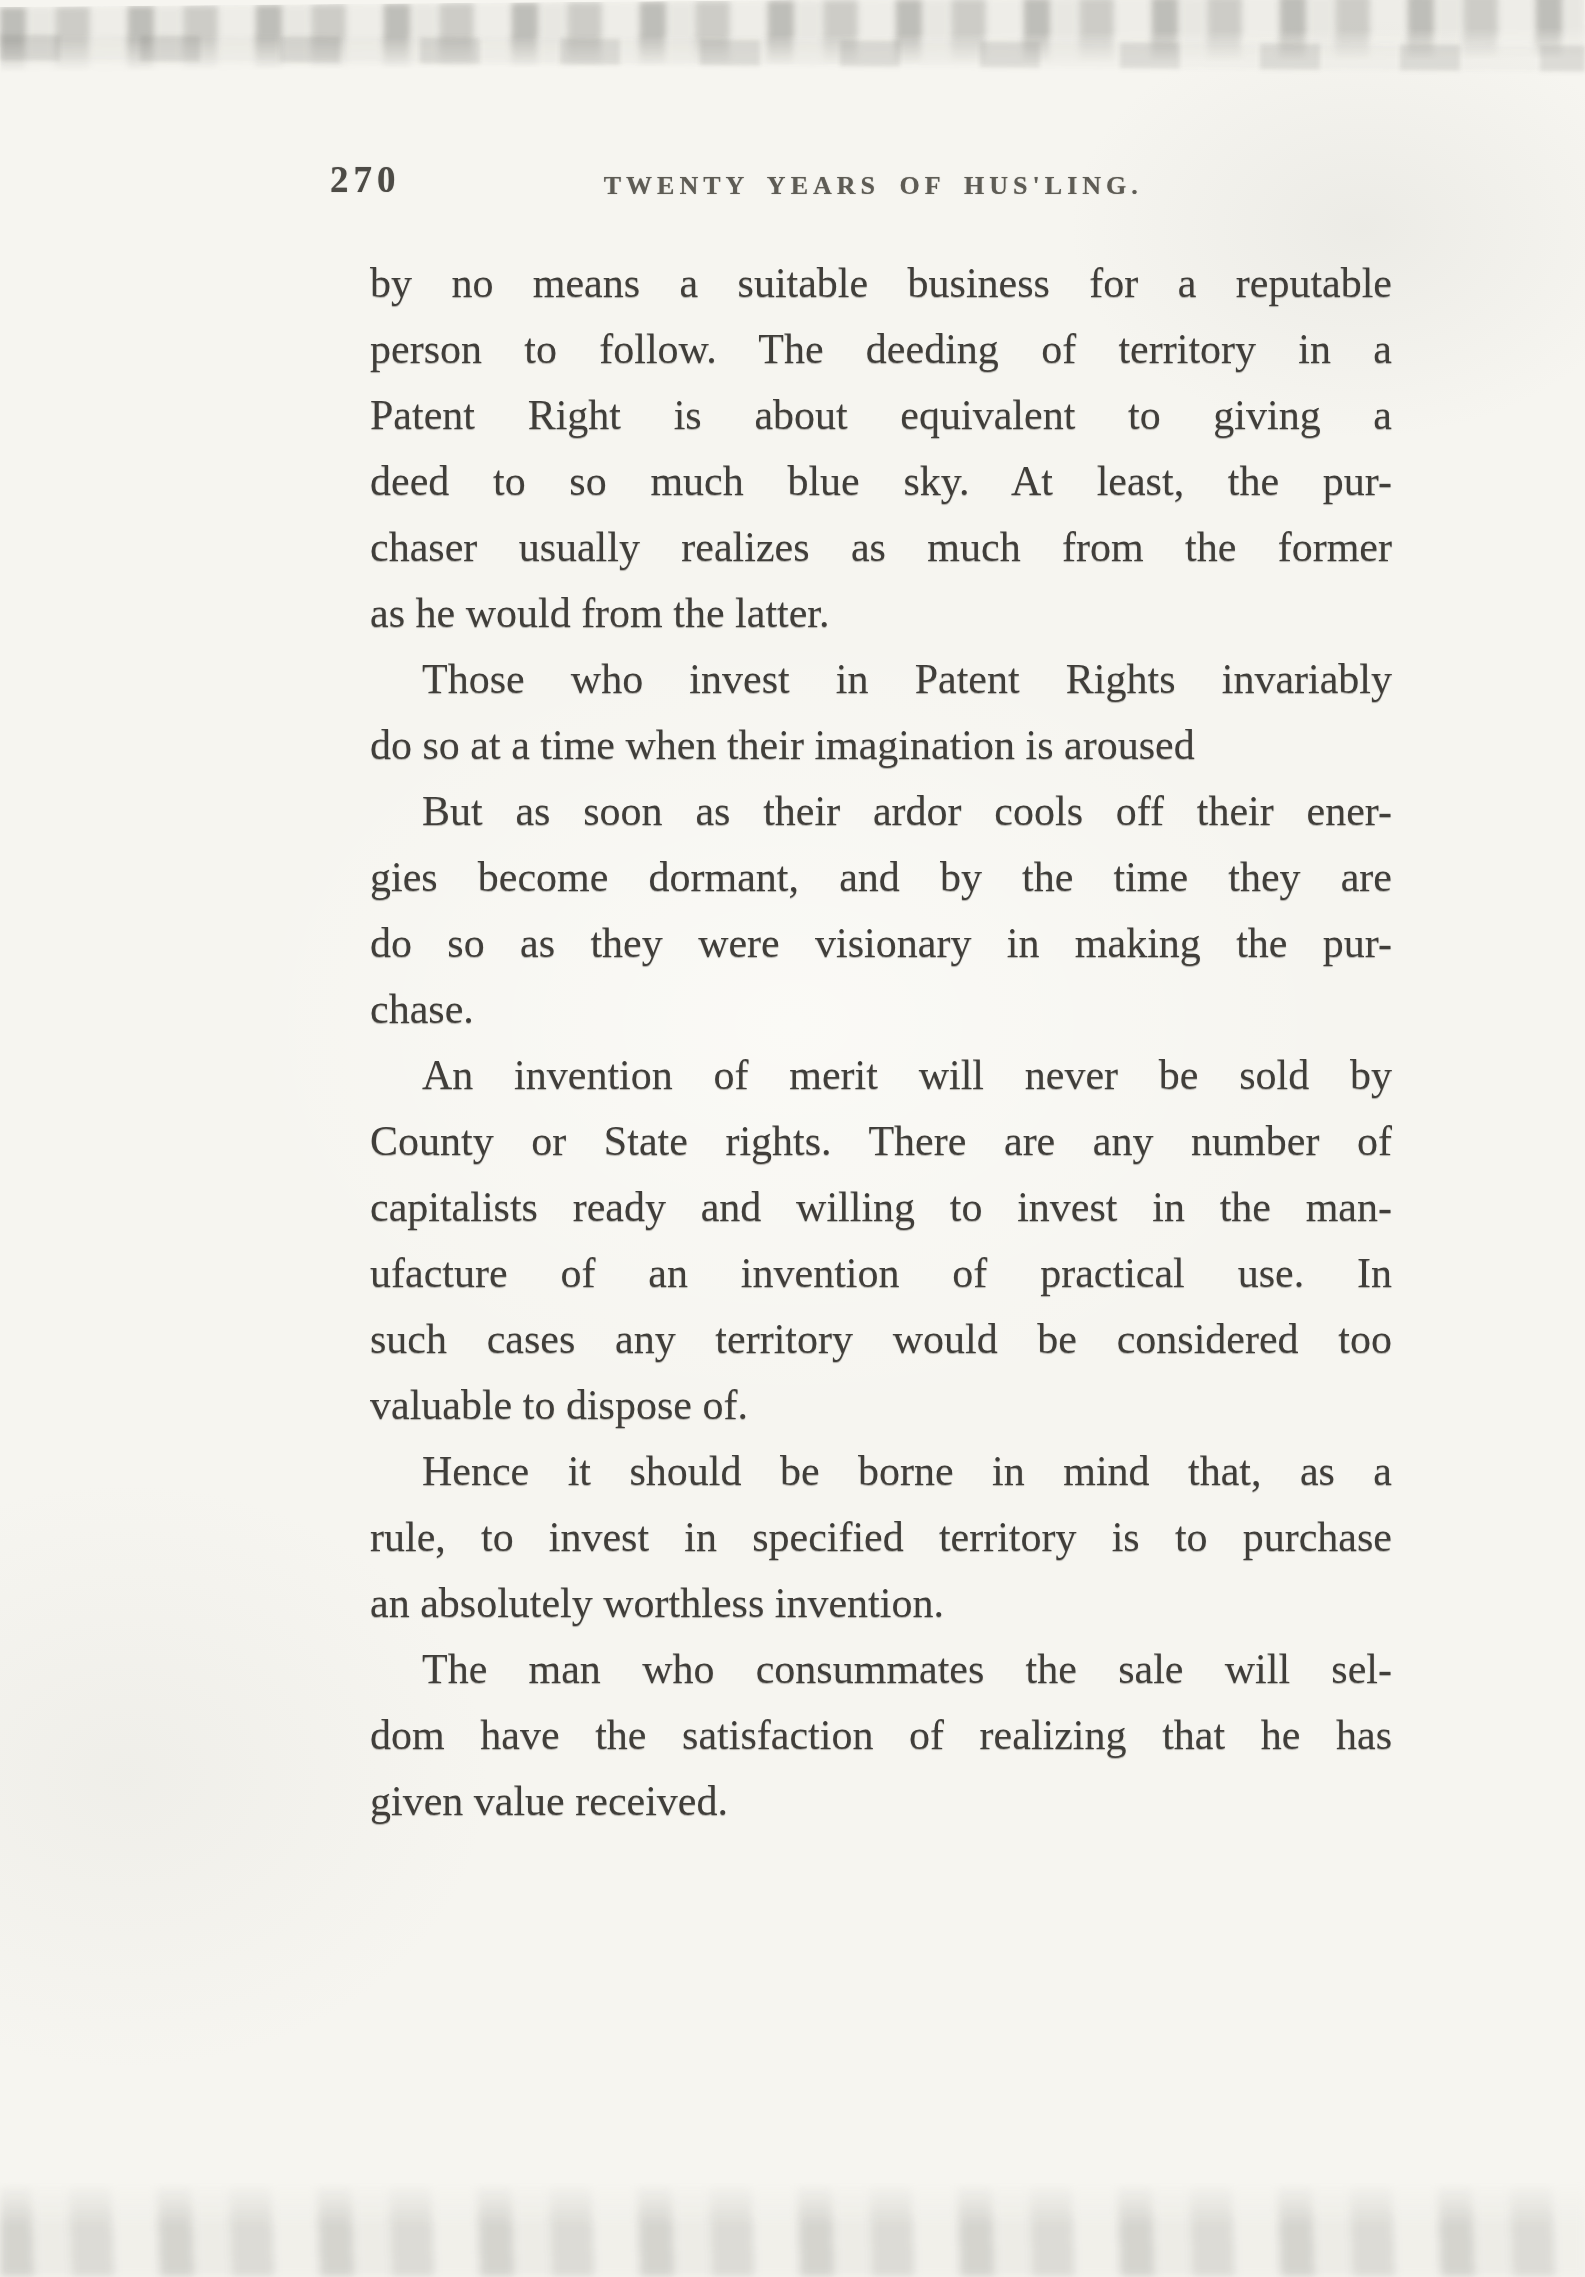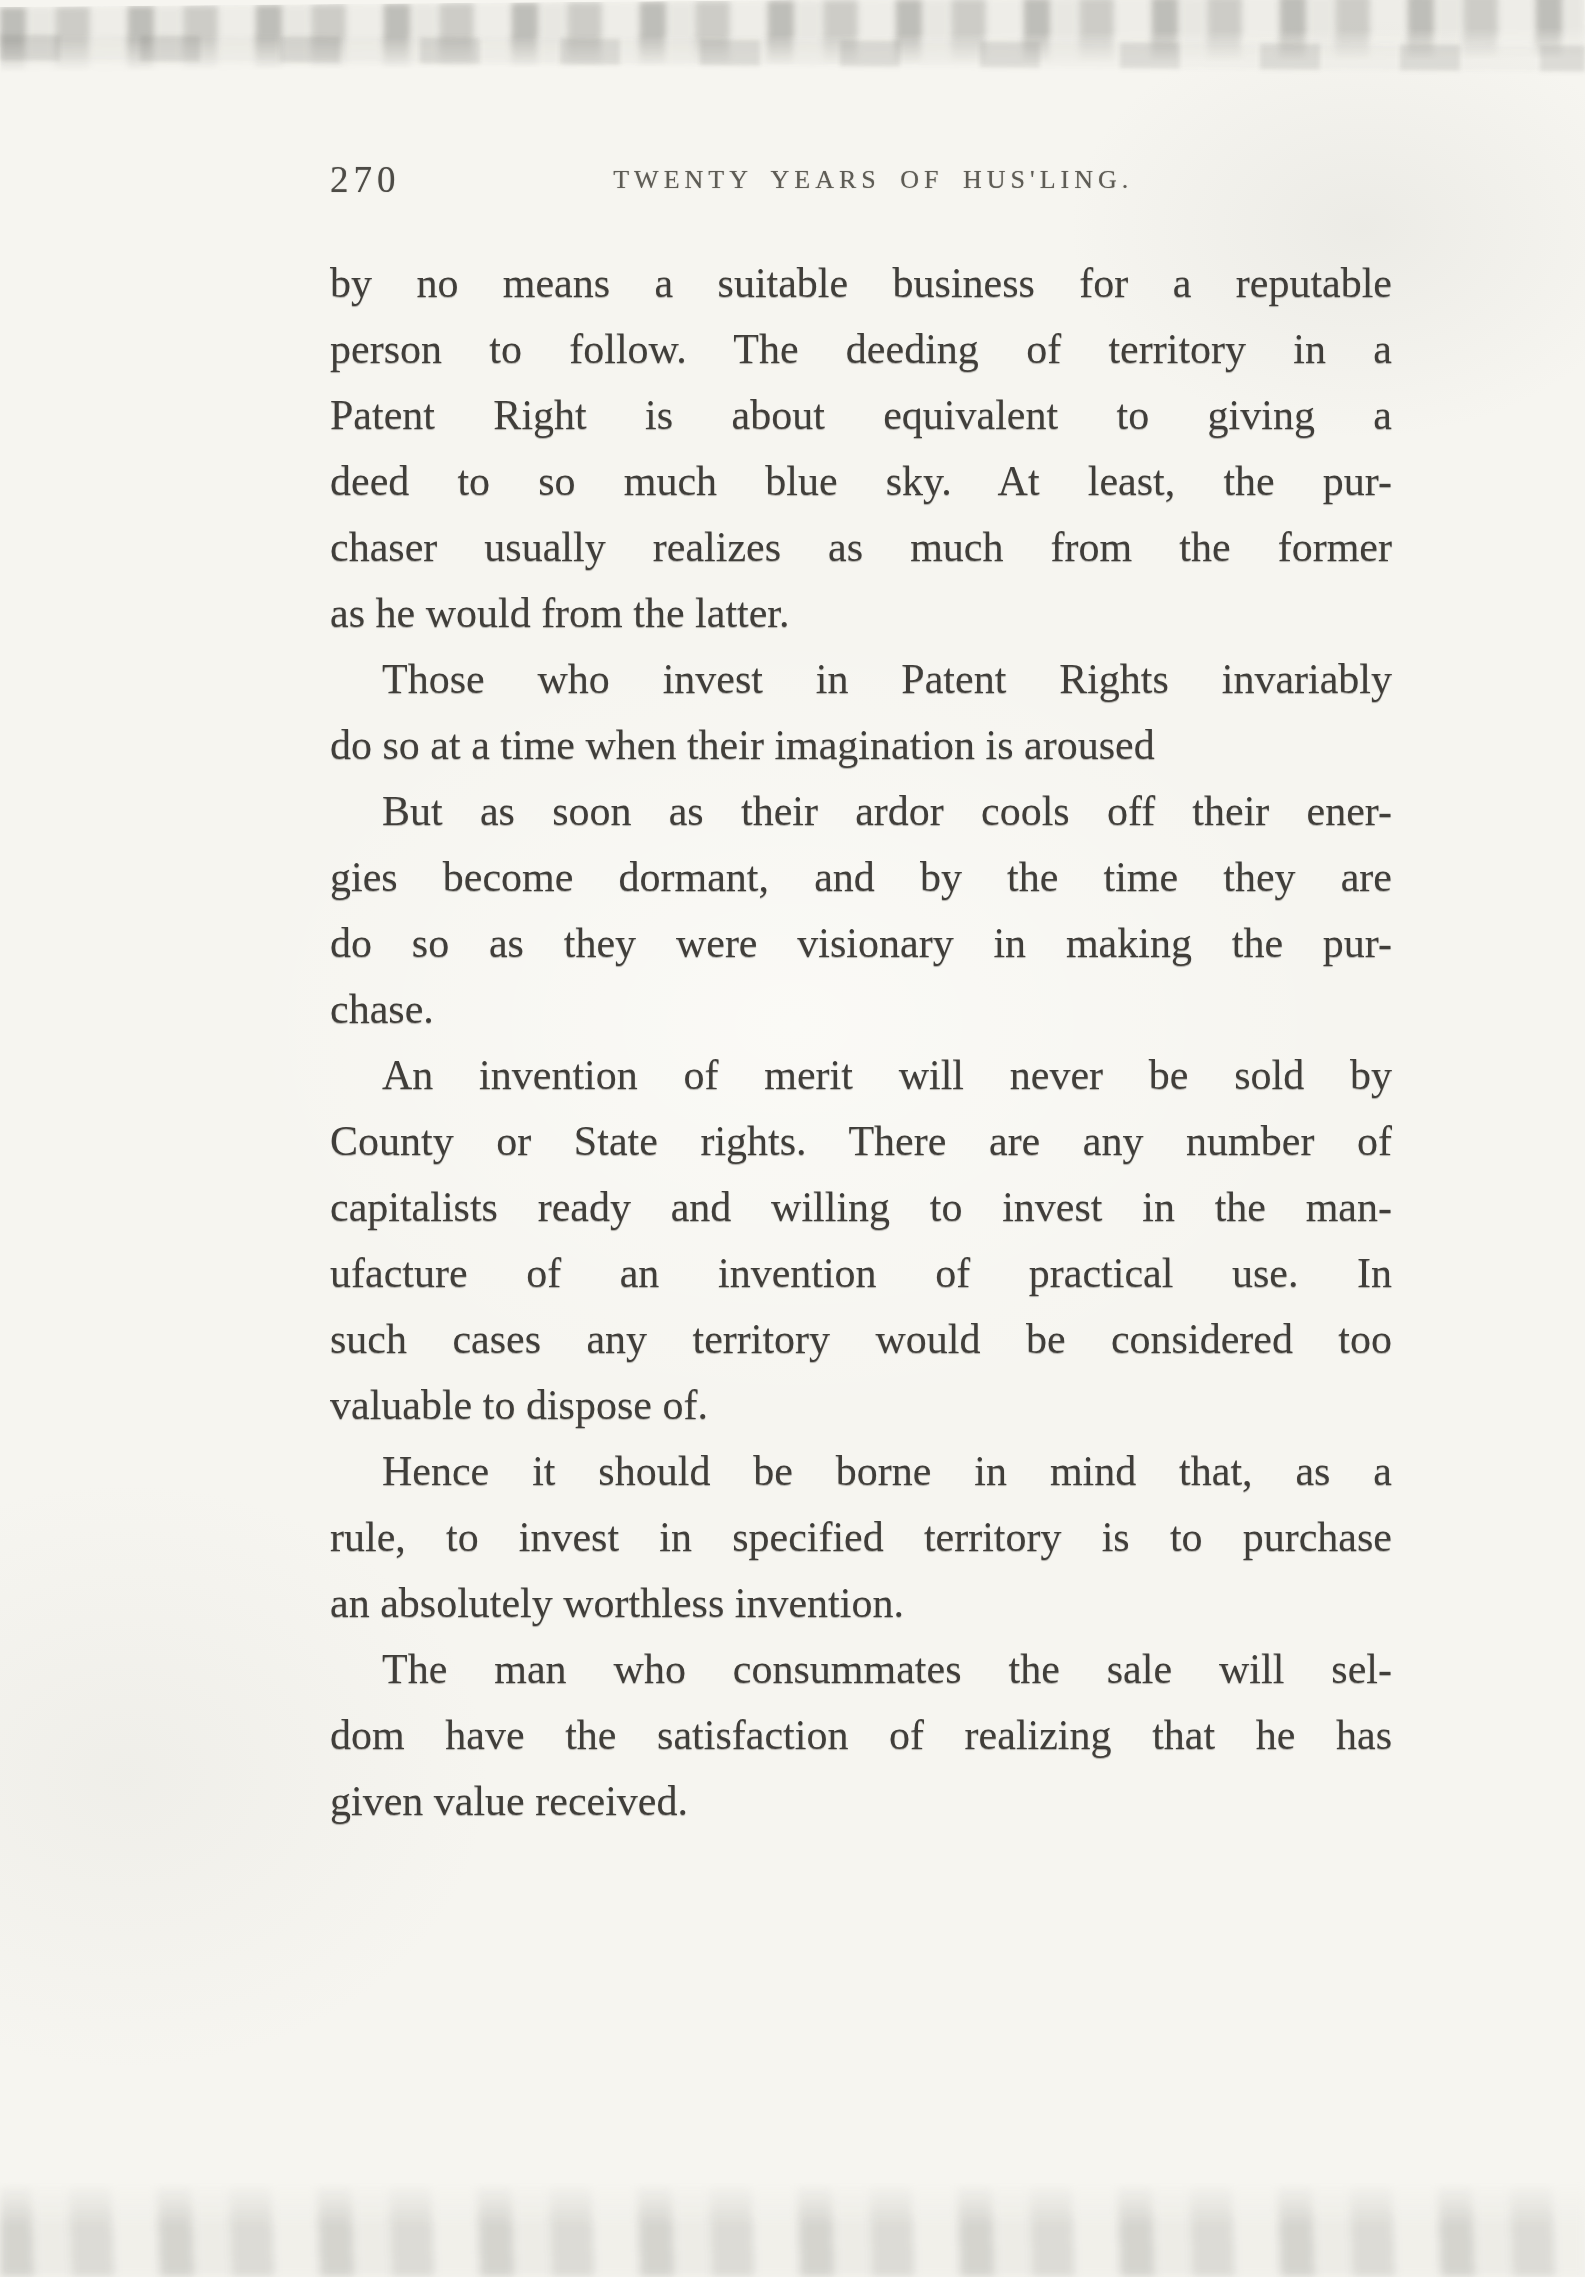--- a/index.html
+++ b/index.html
@@ -66,21 +66,22 @@
             mask: linear-gradient(transparent 0, #000 46px);
   }
 
   
   .header {
     position: absolute;
     top: 158px;
     left: 330px;
     width: 1062px;
     display: flex;
-    align-items: center;
+    align-items: flex-end;
+    font-weight: bold;
   }
 
   .pageno {
     font-size: 37px;
     letter-spacing: 5px;
     color: #4d4b46;
     text-shadow: 0 0 1px rgba(77,75,70,0.5);
   }
 
   .running-title {
@@ -103,20 +104,21 @@
     font-size: 42px;
     line-height: 66px;
     color: #403e3a;
     text-shadow: 0 0.5px 0.9px rgba(64,62,58,0.40);
   }
 
   .para .line {
     display: block;
     text-align: justify;
     text-align-last: justify;
+    margin-left: 40px;
   }
   .para .line:last-child { text-align-last: left; }
   .para.indent .line:first-child { text-indent: 52px; }
 </style>
 </head>
 <body>
 
 <div class="page">
 
   <div class="scan-band top"></div>

